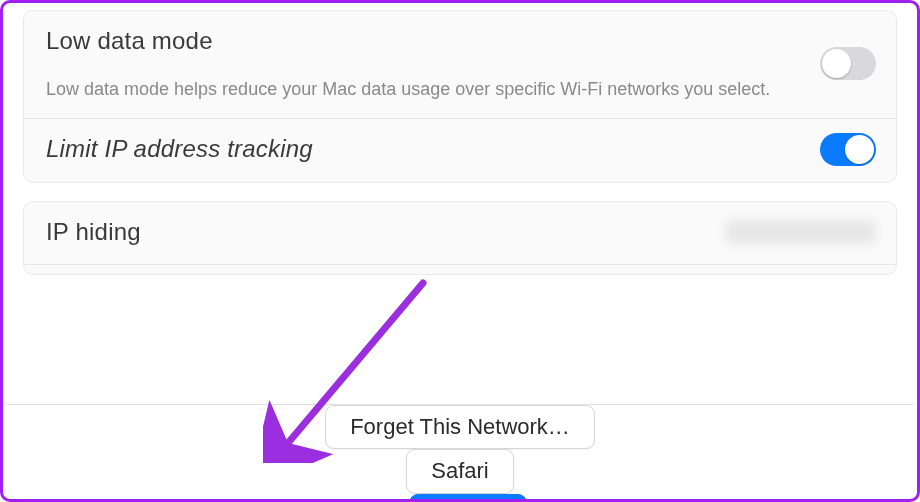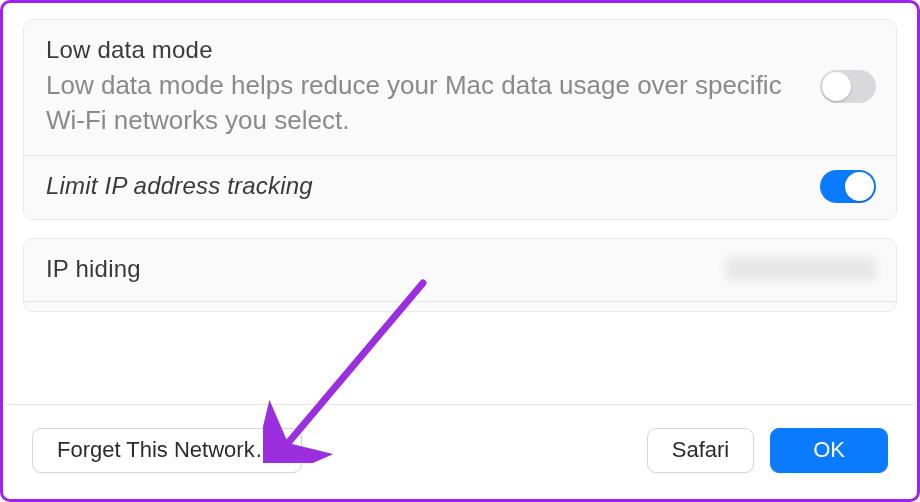--- a/index.html
+++ b/index.html
@@ -6,21 +6,21 @@
   html, body { width: 920px; height: 502px; }
   body {
     font-family: -apple-system, "Helvetica Neue", Helvetica, Arial, sans-serif;
     background: #fff;
     border: 3px solid #a020f0;
     border-radius: 10px;
     position: relative;
     overflow: hidden;
   }
   .content-area {
-    padding: 16px 20px 0 20px;
+    padding: 7px 20px 0 20px;
     height: 398px;
     overflow: hidden;
   }
   .settings-group {
     background: #fafafa;
     border: 1px solid #e9e9e9;
     border-radius: 10px;
     margin-bottom: 18px;
   }
   .settings-row {
@@ -36,24 +36,24 @@
   }
   .row-text { flex: 1; min-width: 0; }
   .row-title {
     font-size: 24px;
     font-weight: 400;
     color: #3a3a3a;
     letter-spacing: 0.2px;
     line-height: 1.35;
   }
   .row-desc {
-    font-size: 26px;
+    font-size: 18px;
     color: #8a8a8a;
     line-height: 1.35;
-    margin-top: 2px;
+    margin-top: 20px;
   }
   .toggle {
     width: 56px;
     height: 33px;
     border-radius: 33px;
     position: relative;
     flex-shrink: 0;
     cursor: pointer;
   }
   .toggle-knob {
@@ -80,20 +80,21 @@
   }
   .button-bar {
     position: absolute;
     left: 3px; right: 3px; bottom: 3px;
     height: 92px;
     background: #fff;
     border-top: 1px solid #e3e3e3;
     display: flex;
     align-items: center;
     padding: 0 26px;
+    flex-direction: column;
   }
   .btn {
     font-size: 22px;
     padding: 8px 24px;
     border-radius: 9px;
     border: 1px solid #d6d6d6;
     background: #fff;
     color: #2b2b2b;
     cursor: pointer;
     line-height: 1.2;

